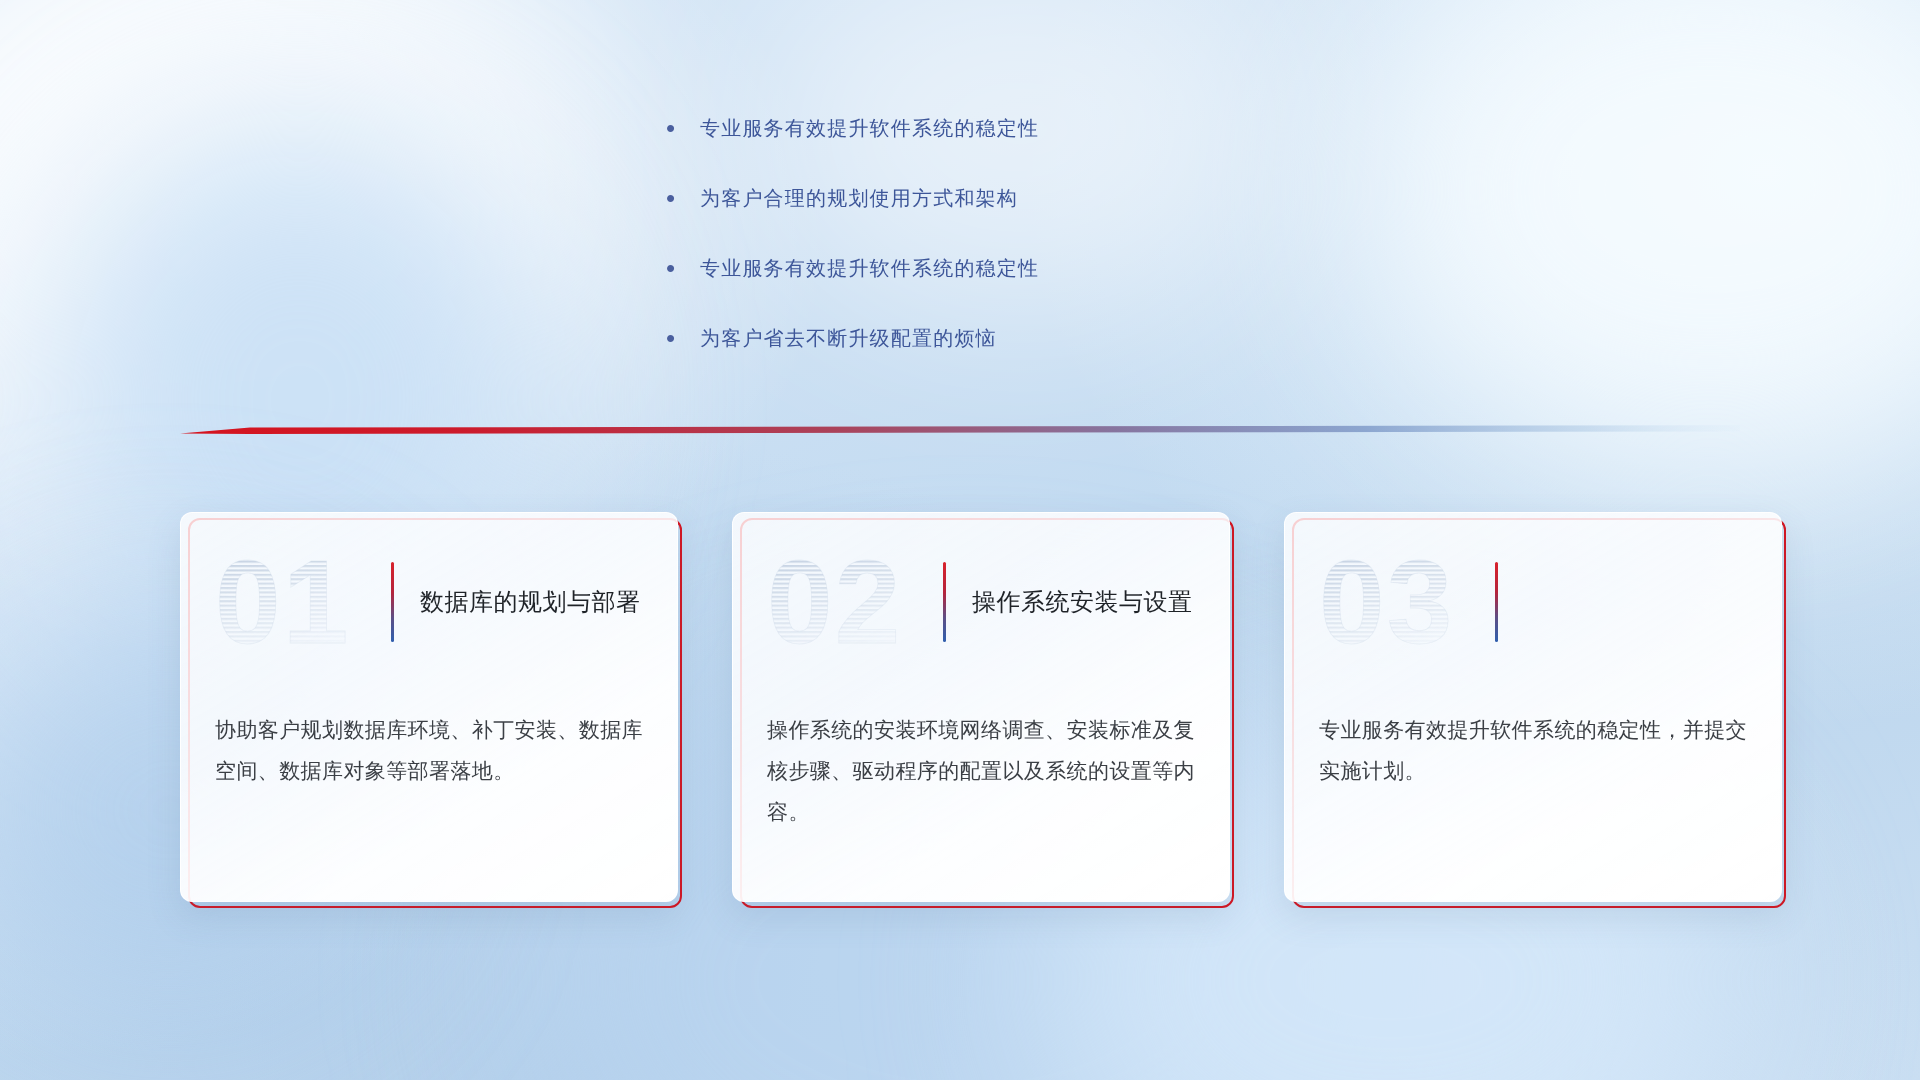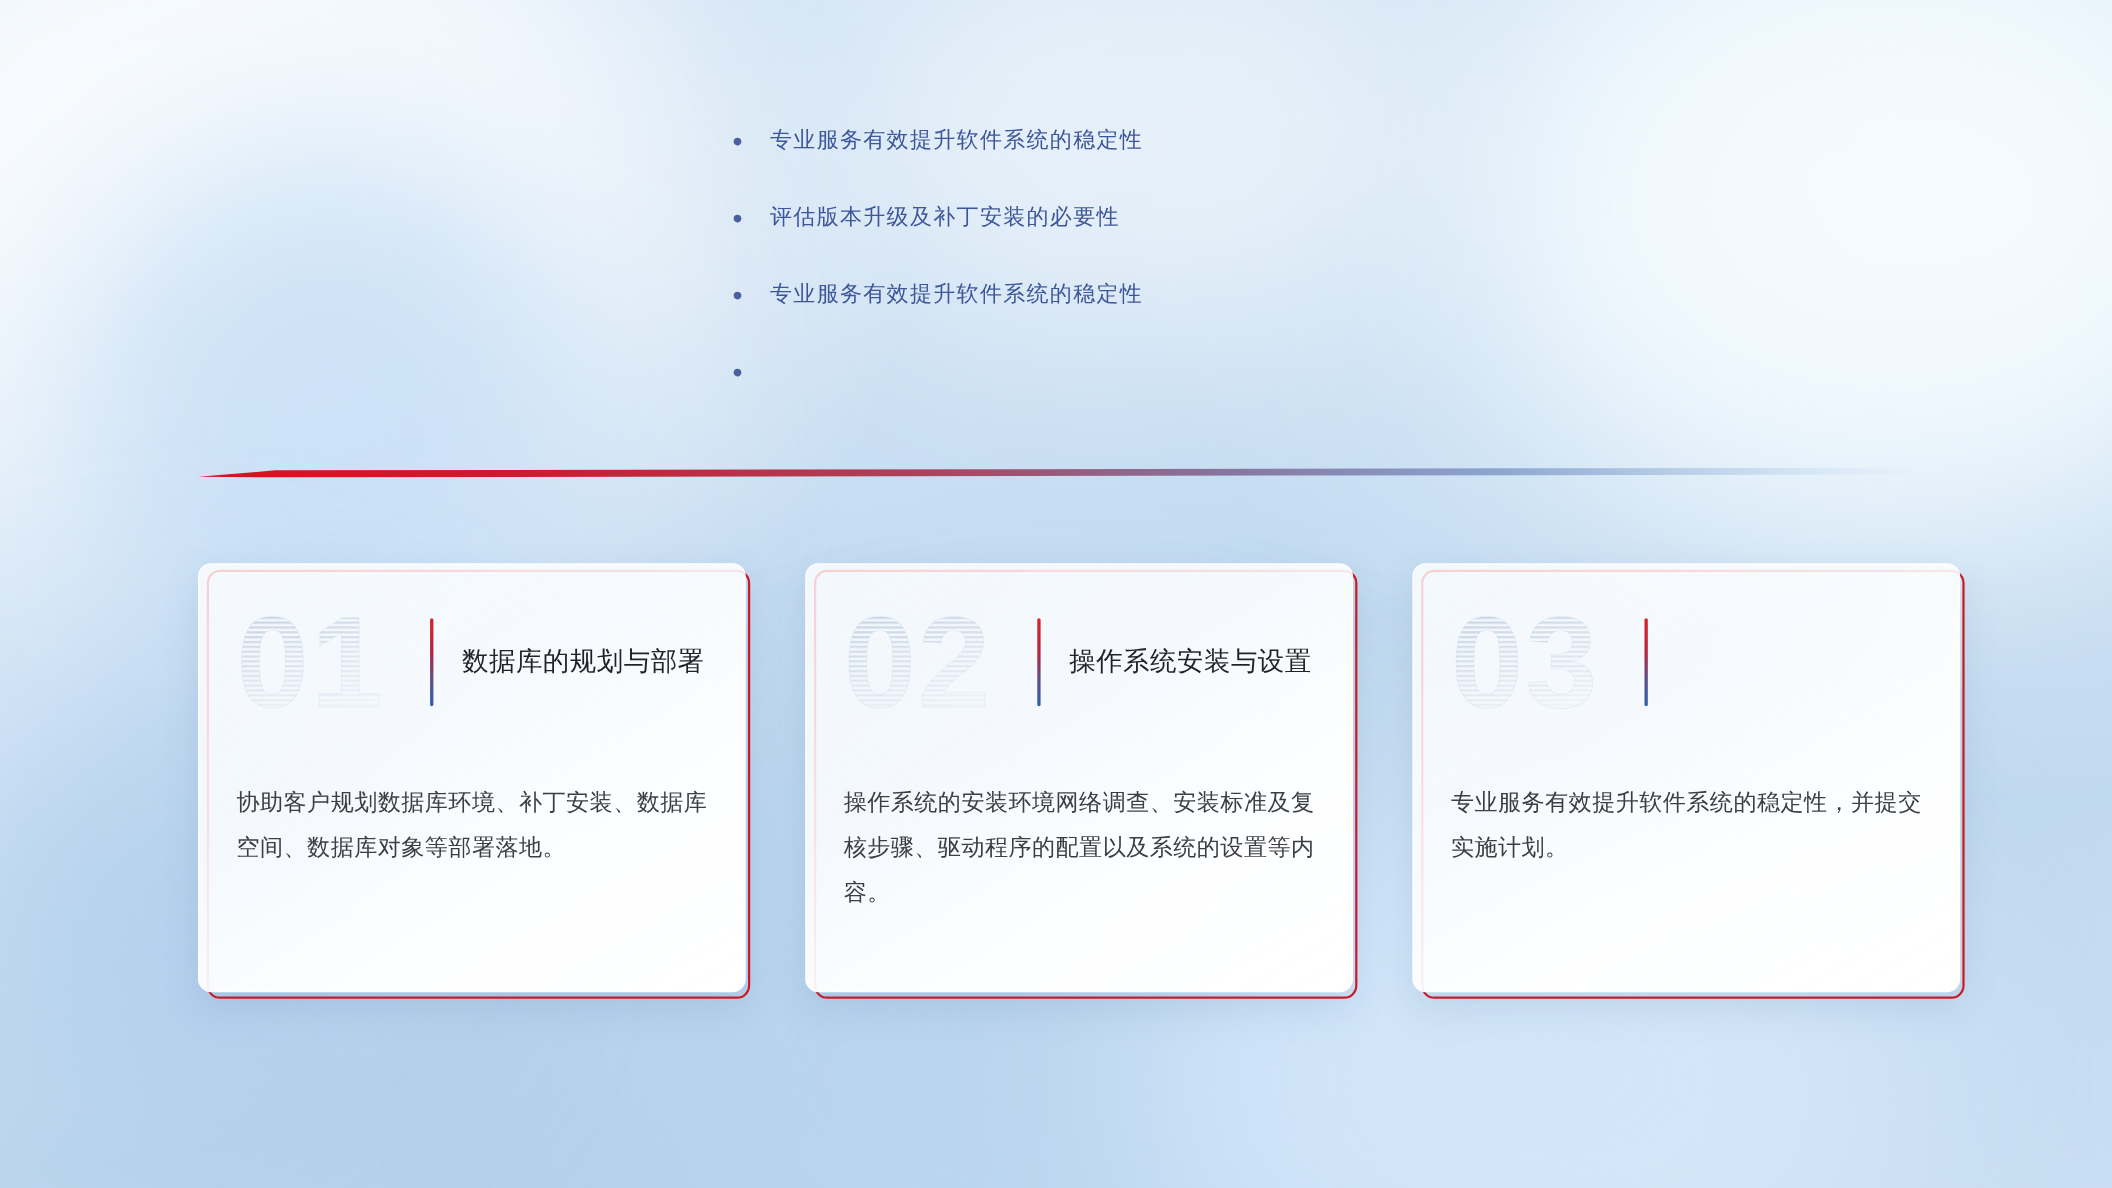--- a/index.html
+++ b/index.html
@@ -169,28 +169,29 @@
   <div class="blob b6"></div>
   <div class="blob b7"></div>
 
   <div class="bullets">
     <div class="bullet-row">
       <span class="bullet-dot">•</span>
       <span class="bullet-text">专业服务有效提升软件系统的稳定性</span>
     </div>
     <div class="bullet-row">
       <span class="bullet-dot">•</span>
-      <span class="bullet-text">评估版本升级及补丁安装的必要性</span>
+      <span class="bullet-text">为客户合理的规划使用方式和架构</span>
     </div>
     <div class="bullet-row">
       <span class="bullet-dot">•</span>
       <span class="bullet-text">专业服务有效提升软件系统的稳定性</span>
     </div>
     <div class="bullet-row">
       <span class="bullet-dot">•</span>
+      <span class="bullet-text">为客户省去不断升级配置的烦恼</span>
     </div>
   </div>
 
   <div class="divider-wrap">
     <svg viewBox="0 0 1560 18" preserveAspectRatio="none" aria-hidden="true">
       <defs>
         <linearGradient id="divGrad" x1="0" y1="0" x2="1" y2="0">
           <stop offset="0%" stop-color="#d5131e" stop-opacity="1"></stop>
           <stop offset="18%" stop-color="#cc1b2c" stop-opacity="1"></stop>
           <stop offset="42%" stop-color="#a93a52" stop-opacity="0.95"></stop>

